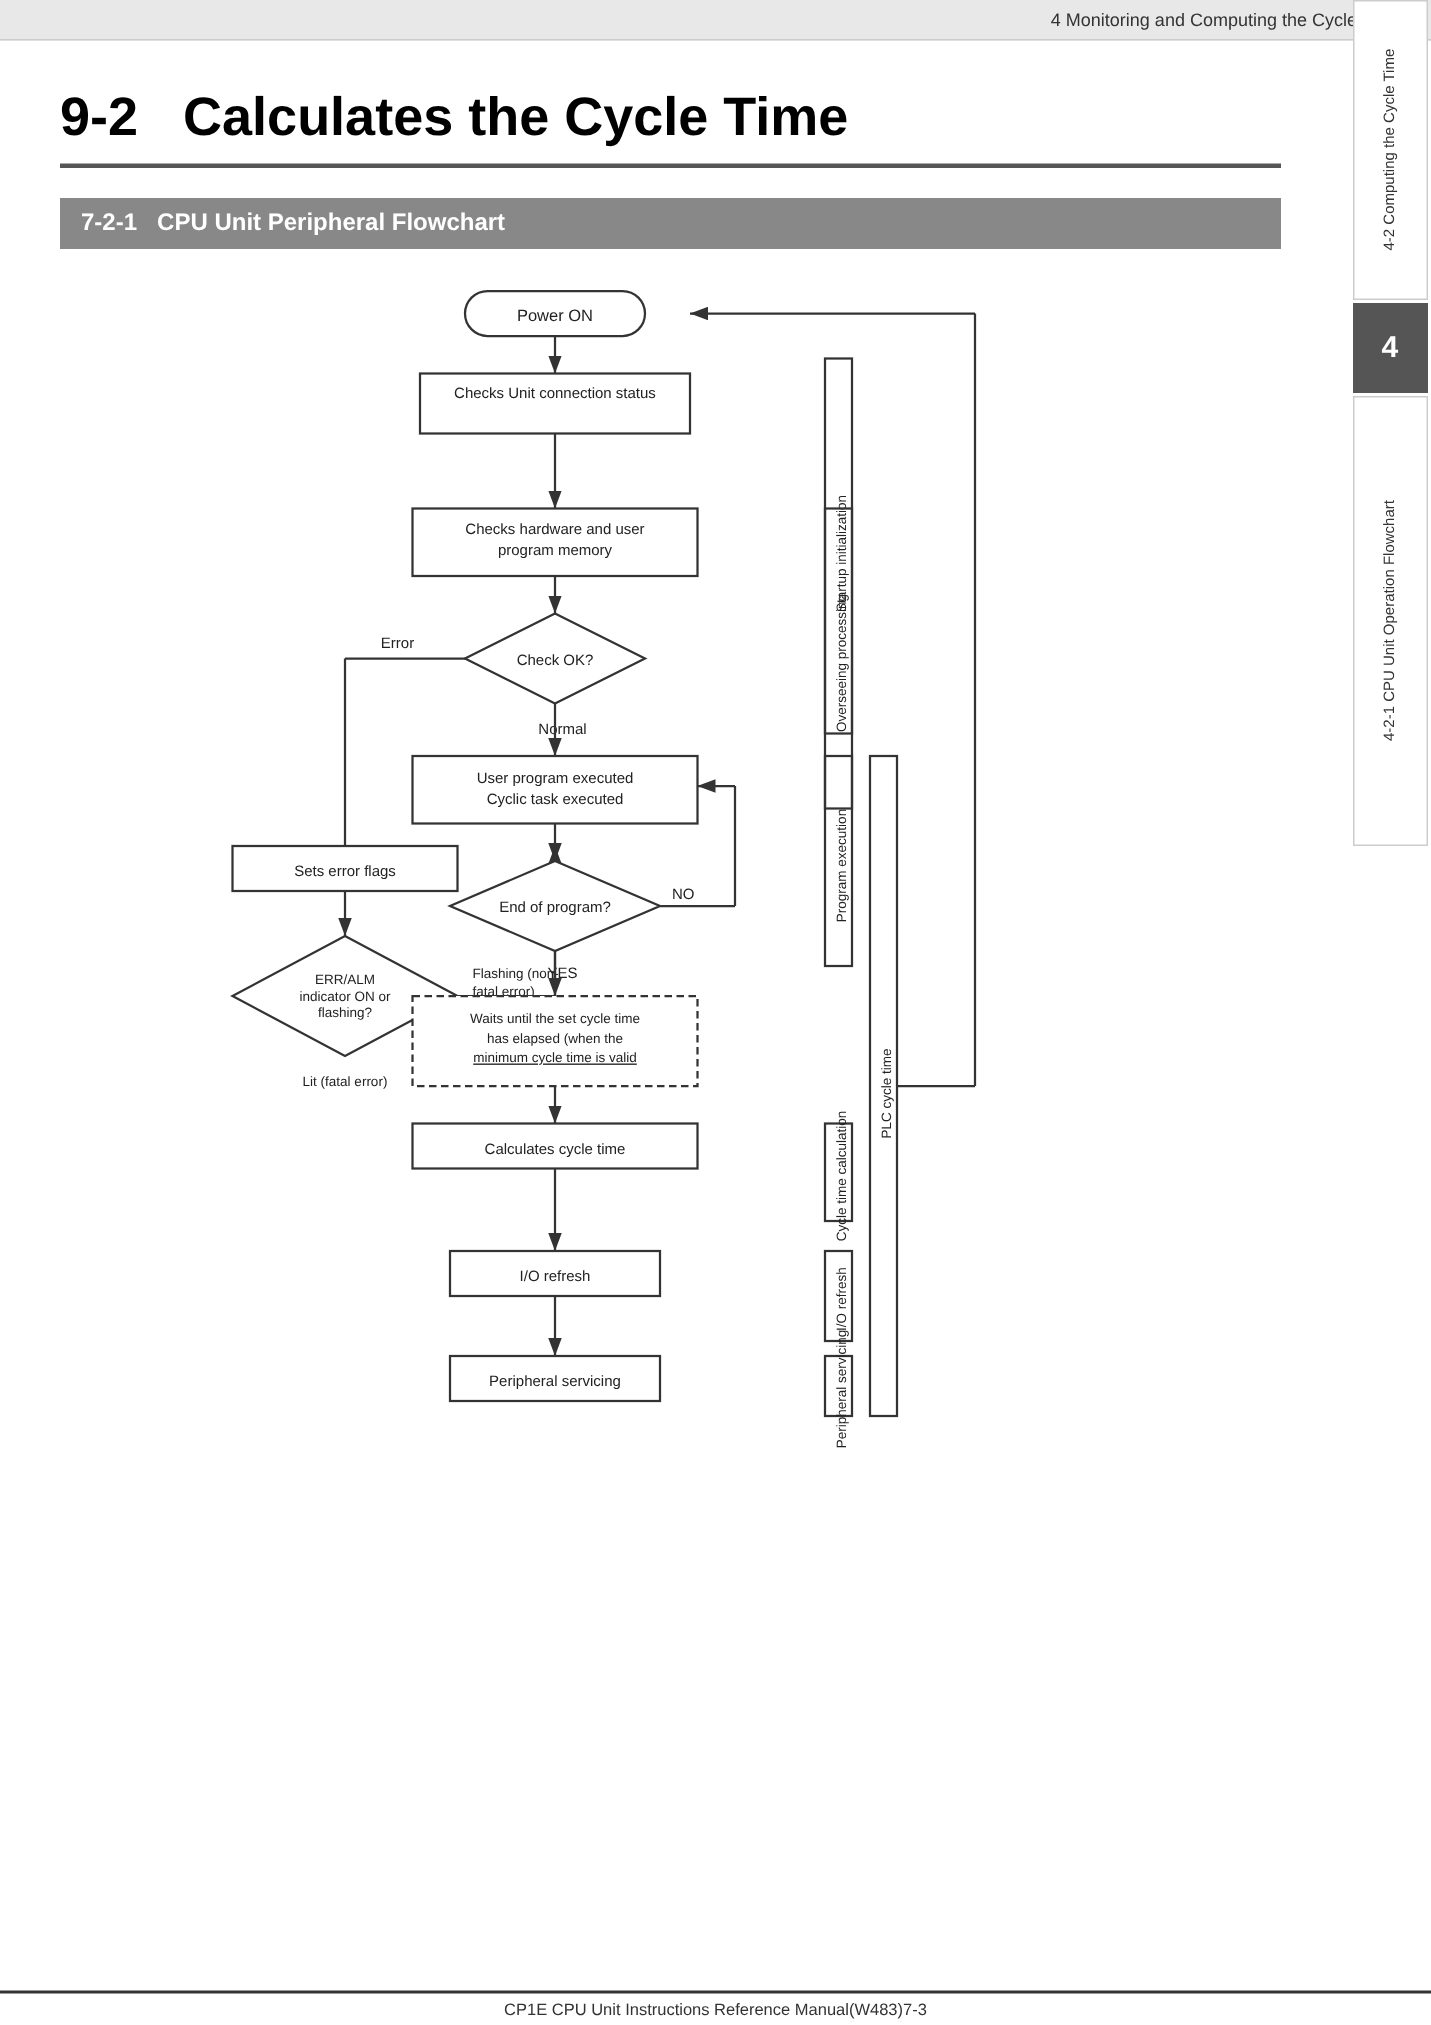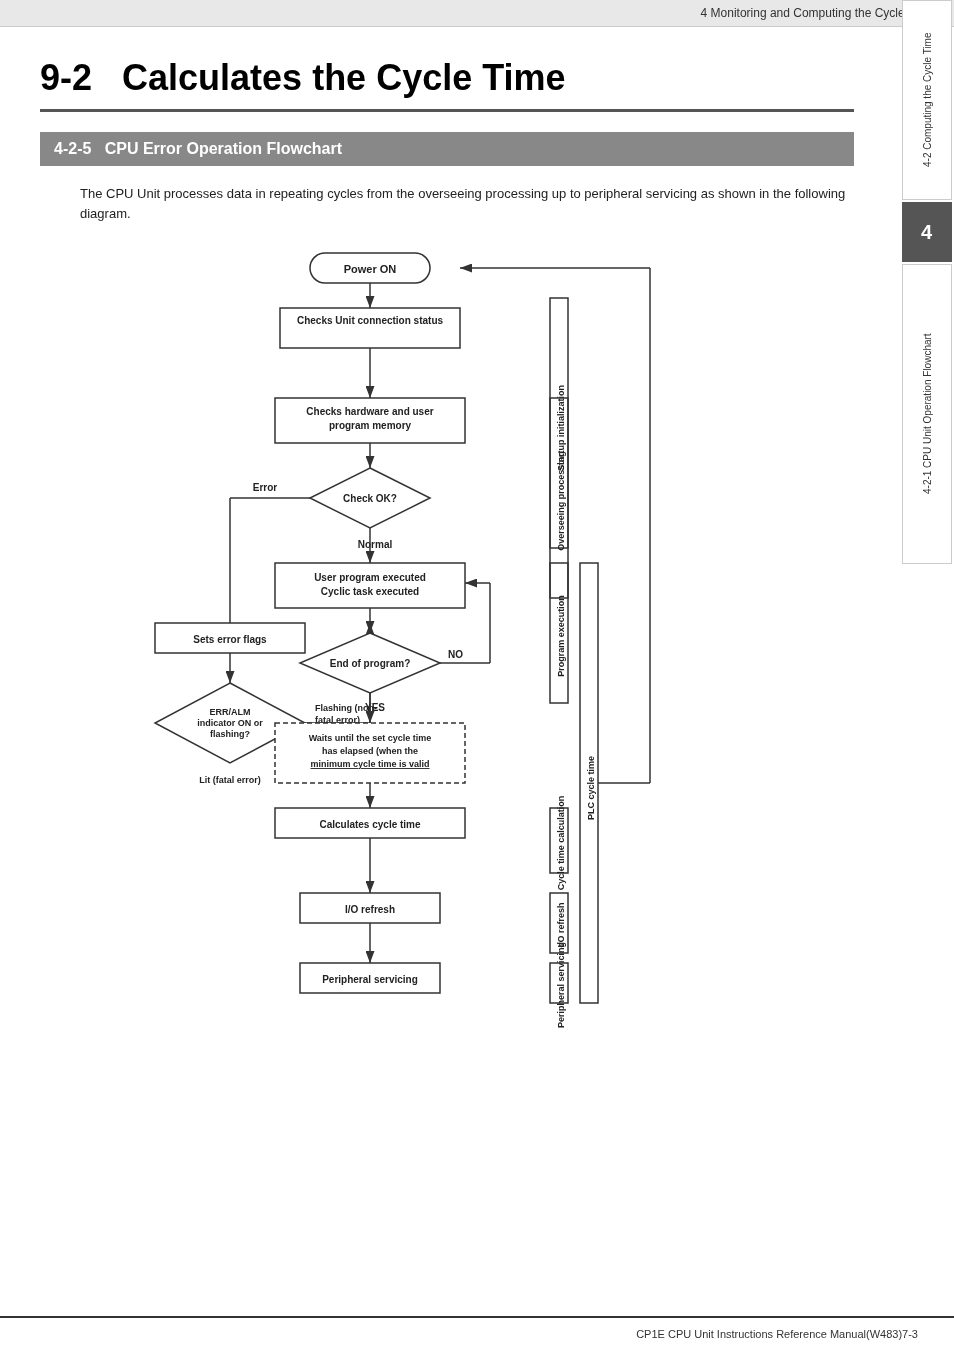--- a/index.html
+++ b/index.html
@@ -57,21 +57,20 @@
       margin-bottom: 20px;
       margin-left: 40px;
     }
 
     
     .flowchart-container {
       margin-left: 40px;
       position: relative;
       width: 780px;
       height: 870px;
-      font-weight: bold;
     }
 
     .flowchart-container svg {
       width: 100%;
       height: 100%;
     }
 
     
     .right-sidebar {
       position: absolute;
@@ -119,25 +118,25 @@
       text-align: center;
       width: 50px;
     }
 
     
     .bottom-bar {
       position: absolute;
       bottom: 0;
       left: 0;
       right: 0;
-      height: 34px;
+      height: 23px;
       border-top: 2px solid #333;
       display: flex;
       align-items: center;
-      justify-content: flex-end;
+      justify-content: center;
       padding: 0 36px;
       font-size: 11px;
       color: #333;
     }
   </style>
 </head>
 <body>
 
 <div class="top-bar">
   <span>4    Monitoring and Computing the Cycle Time</span>
@@ -150,25 +149,24 @@
 </div>
 
 <div class="main-content">
 
   <h1 class="chapter-title">
     <span>9-2</span>&nbsp;&nbsp;
     <span>Calculates the Cycle Time</span>
   </h1>
 
   <div class="section-header">
-    <span>4-2-5</span>&nbsp;&nbsp;
-    <span>CPU Error Operation Flowchart</span>
+    <span>7-2-1</span>&nbsp;&nbsp;
+    <span>CPU Unit Peripheral Flowchart</span>
   </div>
 
-  <p class="body-text">The CPU Unit processes data in repeating cycles from the overseeing processing up to peripheral servicing as shown in the following diagram.</p>
 
   <div class="flowchart-container">
     <svg viewBox="0 0 760 870" xmlns="http://www.w3.org/2000/svg" font-family="Arial, sans-serif">
 
       <defs>
         <marker id="arrowhead" markerWidth="8" markerHeight="6" refX="8" refY="3" orient="auto">
           <polygon points="0 0, 8 3, 0 6" fill="#333"></polygon>
         </marker>
       </defs>
 

